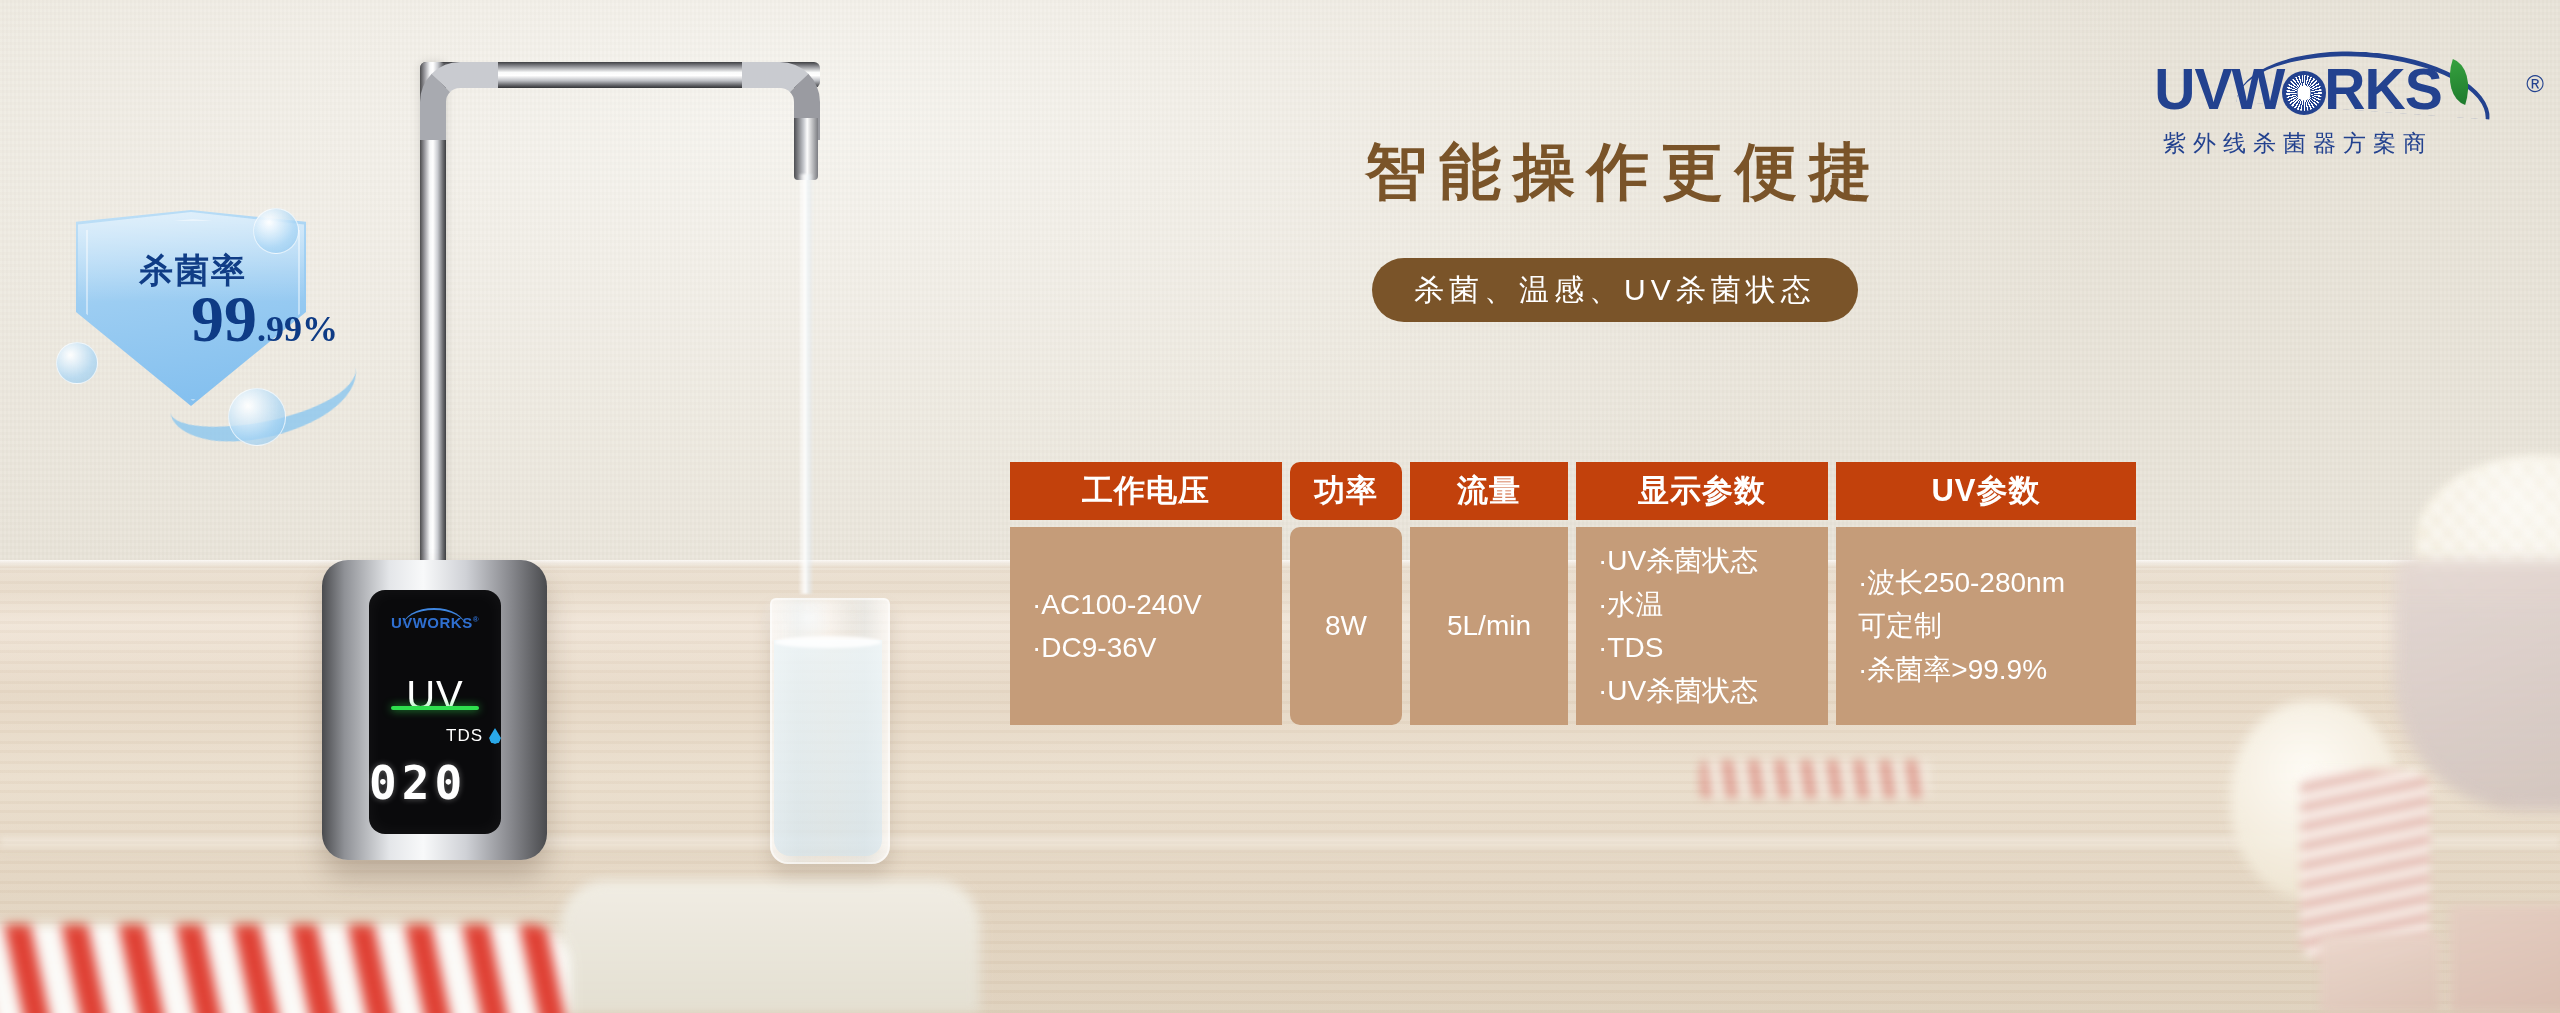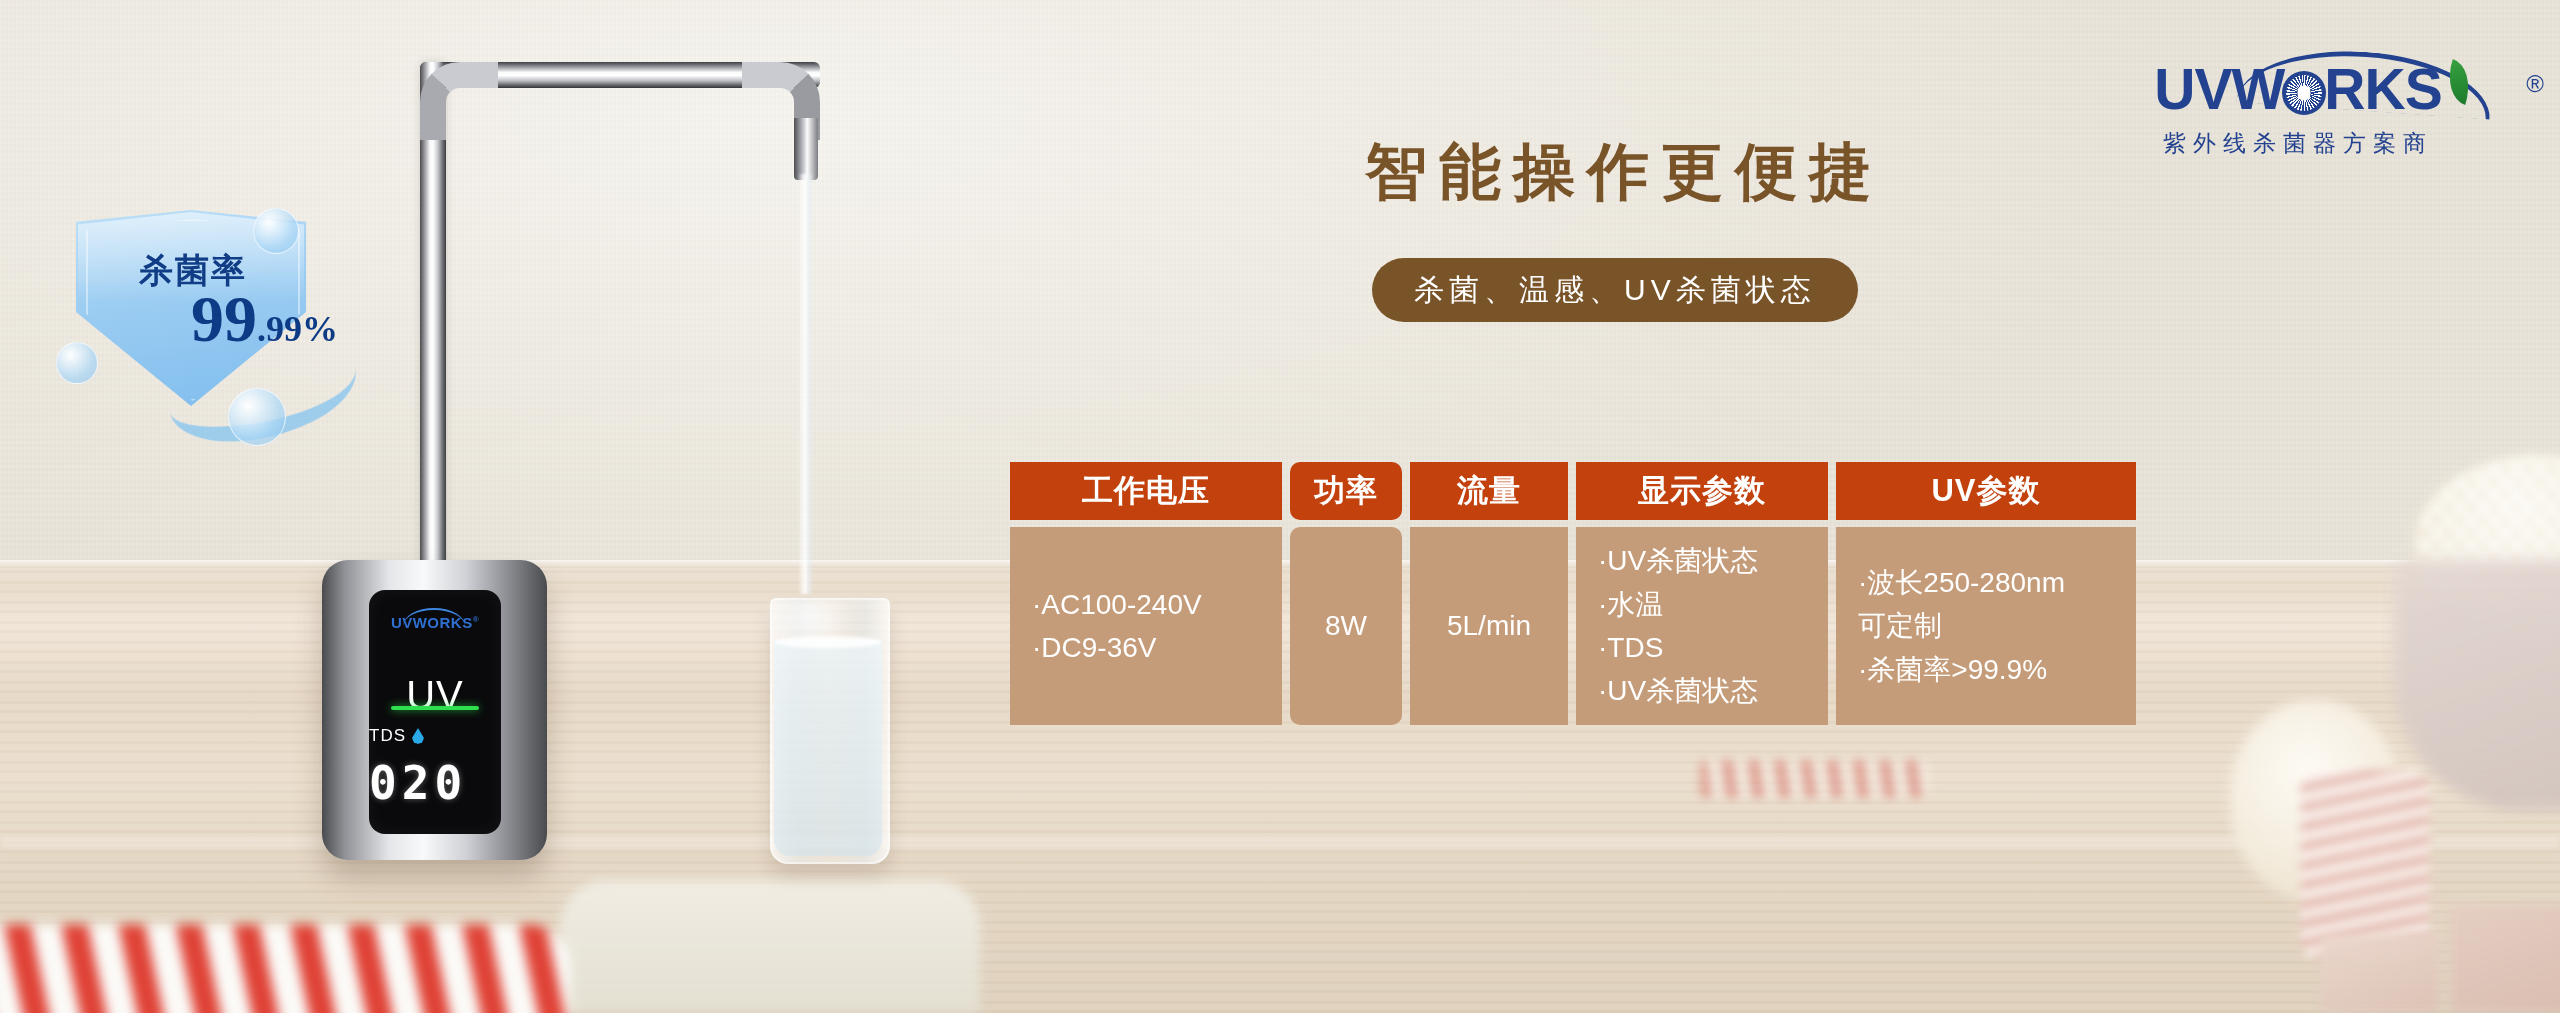--- a/index.html
+++ b/index.html
@@ -164,21 +164,21 @@
   }
   .dev-uv{
     position:absolute;left:0;top:58px;width:132px;text-align:center;
     color:#fff;font-size:40px;font-weight:500;letter-spacing:1px;margin-top:25px;
   }
   .dev-greenline{
     position:absolute;left:22px;top:116px;width:88px;height:4px;border-radius:2px;
     background:#2fdf4e;box-shadow:0 0 8px rgba(47,223,78,.8);
   }
   .dev-tds-row{
-    position:absolute;left:0;top:136px;width:132px;text-align:left;
+    position:absolute;left:0;top:136px;width:132px;text-align:right;
     color:#fff;font-size:17px;letter-spacing:1px;
   }
   .drop-icon{
     display:inline-block;width:12px;height:16px;margin-left:6px;vertical-align:-3px;
     background:#2aa8e8;border-radius:50% 50% 50% 50%/62% 62% 38% 38%;
     transform:rotate(0deg);
     clip-path:polygon(50% 0,100% 62%,85% 92%,50% 100%,15% 92%,0 62%);
   }
   .dev-digits{
     position:absolute;left:0;top:166px;width:132px;

